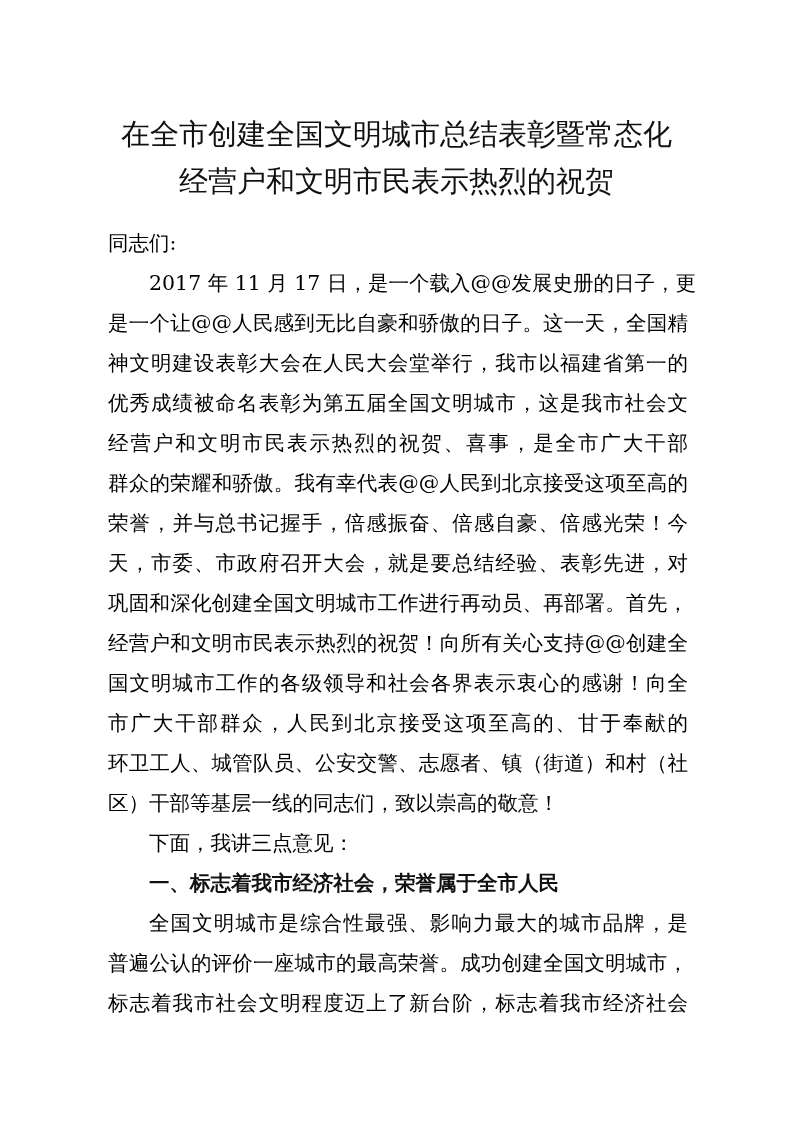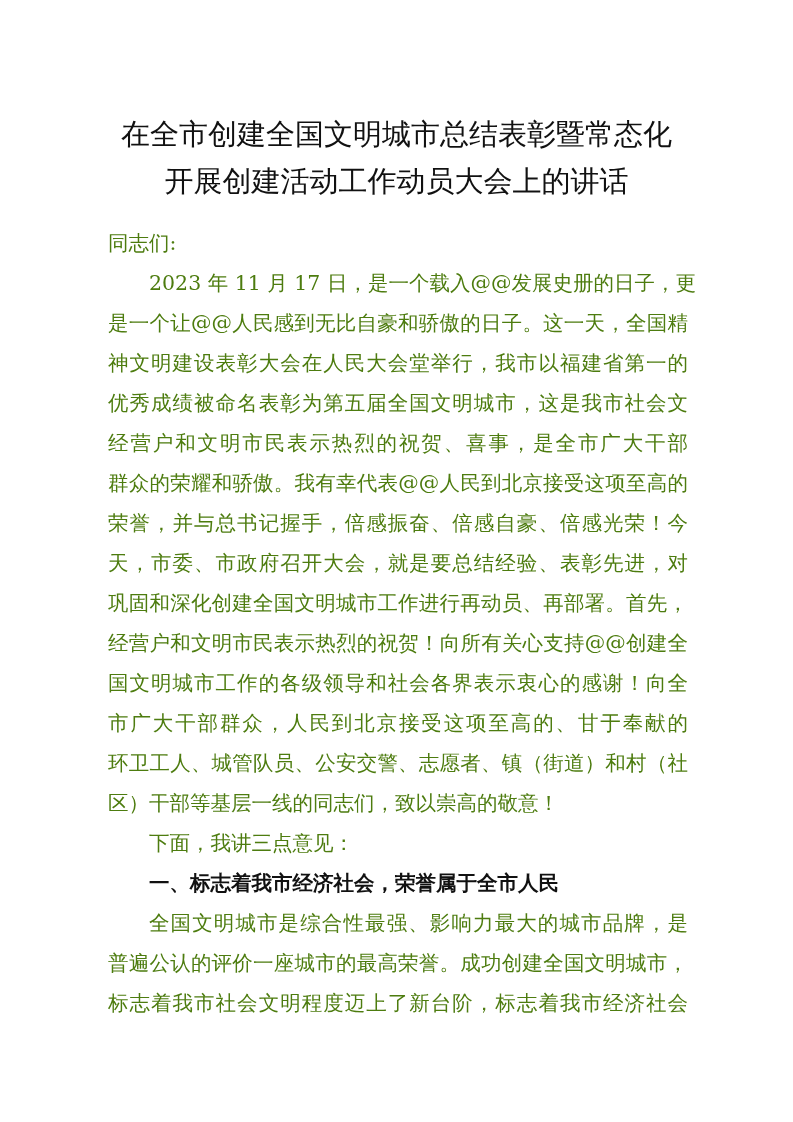--- a/index.html
+++ b/index.html
@@ -1,39 +1,39 @@
 <!DOCTYPE html>
 <html><head>
 <meta charset="utf-8">
 <style>
   html, body { margin: 0; padding: 0; background: #ffffff; }
   body { width: 793px; height: 1122px; position: relative; overflow: hidden; color: #111; }
   .page { position: absolute; left: 0; top: 0; width: 793px; height: 1122px; background: #fff; }
   .title-block { position: absolute; left: 0; top: 111px; width: 793px; text-align: center; }
   .title-line { font-family: "DejaVu Serif", "Liberation Serif", serif; font-size: 29px; line-height: 47px; color: #111; letter-spacing: 0px; white-space: nowrap; }
   .body { position: absolute; left: 108px; top: 223px; width: 580px; }
-  .line { font-family: "DejaVu Serif", "Liberation Serif", serif; font-size: 20.5px; height: 40px; line-height: 40px; white-space: nowrap; text-align: justify; text-align-last: justify; color: #4d7c0f; }
+  .line { font-family: "DejaVu Serif", "Liberation Serif", serif; font-size: 20.5px; height: 40px; line-height: 40px; white-space: nowrap; text-align: justify; text-align-last: justify; color: #000000; }
   .line.last { text-align-last: left; }
   .indent { padding-left: 41px; }
   .heading { font-family: "DejaVu Sans", "Liberation Sans", sans-serif; font-weight: bold; font-size: 20.5px; height: 40px; line-height: 40px; padding-left: 41px; white-space: nowrap; color: #111; }
 </style>
 </head>
 <body>
 
 <div class="page">
   <div class="title-block">
     <div class="title-line">在全市创建全国文明城市总结表彰暨常态化</div>
-    <div class="title-line">开展创建活动工作动员大会上的讲话</div>
+    <div class="title-line">经营户和文明市民表示热烈的祝贺</div>
   </div>
 
   <div class="body">
     <div class="line last">同志们:</div>
 
     <div>
-      <div class="line indent">2023 年 11 月 17 日，是一个载入@@发展史册的日子，更</div>
+      <div class="line indent">2017 年 11 月 17 日，是一个载入@@发展史册的日子，更</div>
       <div class="line">是一个让@@人民感到无比自豪和骄傲的日子。这一天，全国精</div>
       <div class="line">神文明建设表彰大会在人民大会堂举行，我市以福建省第一的</div>
       <div class="line">优秀成绩被命名表彰为第五届全国文明城市，这是我市社会文</div>
       <div class="line">经营户和文明市民表示热烈的祝贺、喜事，是全市广大干部</div>
       <div class="line">群众的荣耀和骄傲。我有幸代表@@人民到北京接受这项至高的</div>
       <div class="line">荣誉，并与总书记握手，倍感振奋、倍感自豪、倍感光荣！今</div>
       <div class="line">天，市委、市政府召开大会，就是要总结经验、表彰先进，对</div>
       <div class="line">巩固和深化创建全国文明城市工作进行再动员、再部署。首先，</div>
       <div class="line">经营户和文明市民表示热烈的祝贺！向所有关心支持@@创建全</div>
       <div class="line">国文明城市工作的各级领导和社会各界表示衷心的感谢！向全</div>

